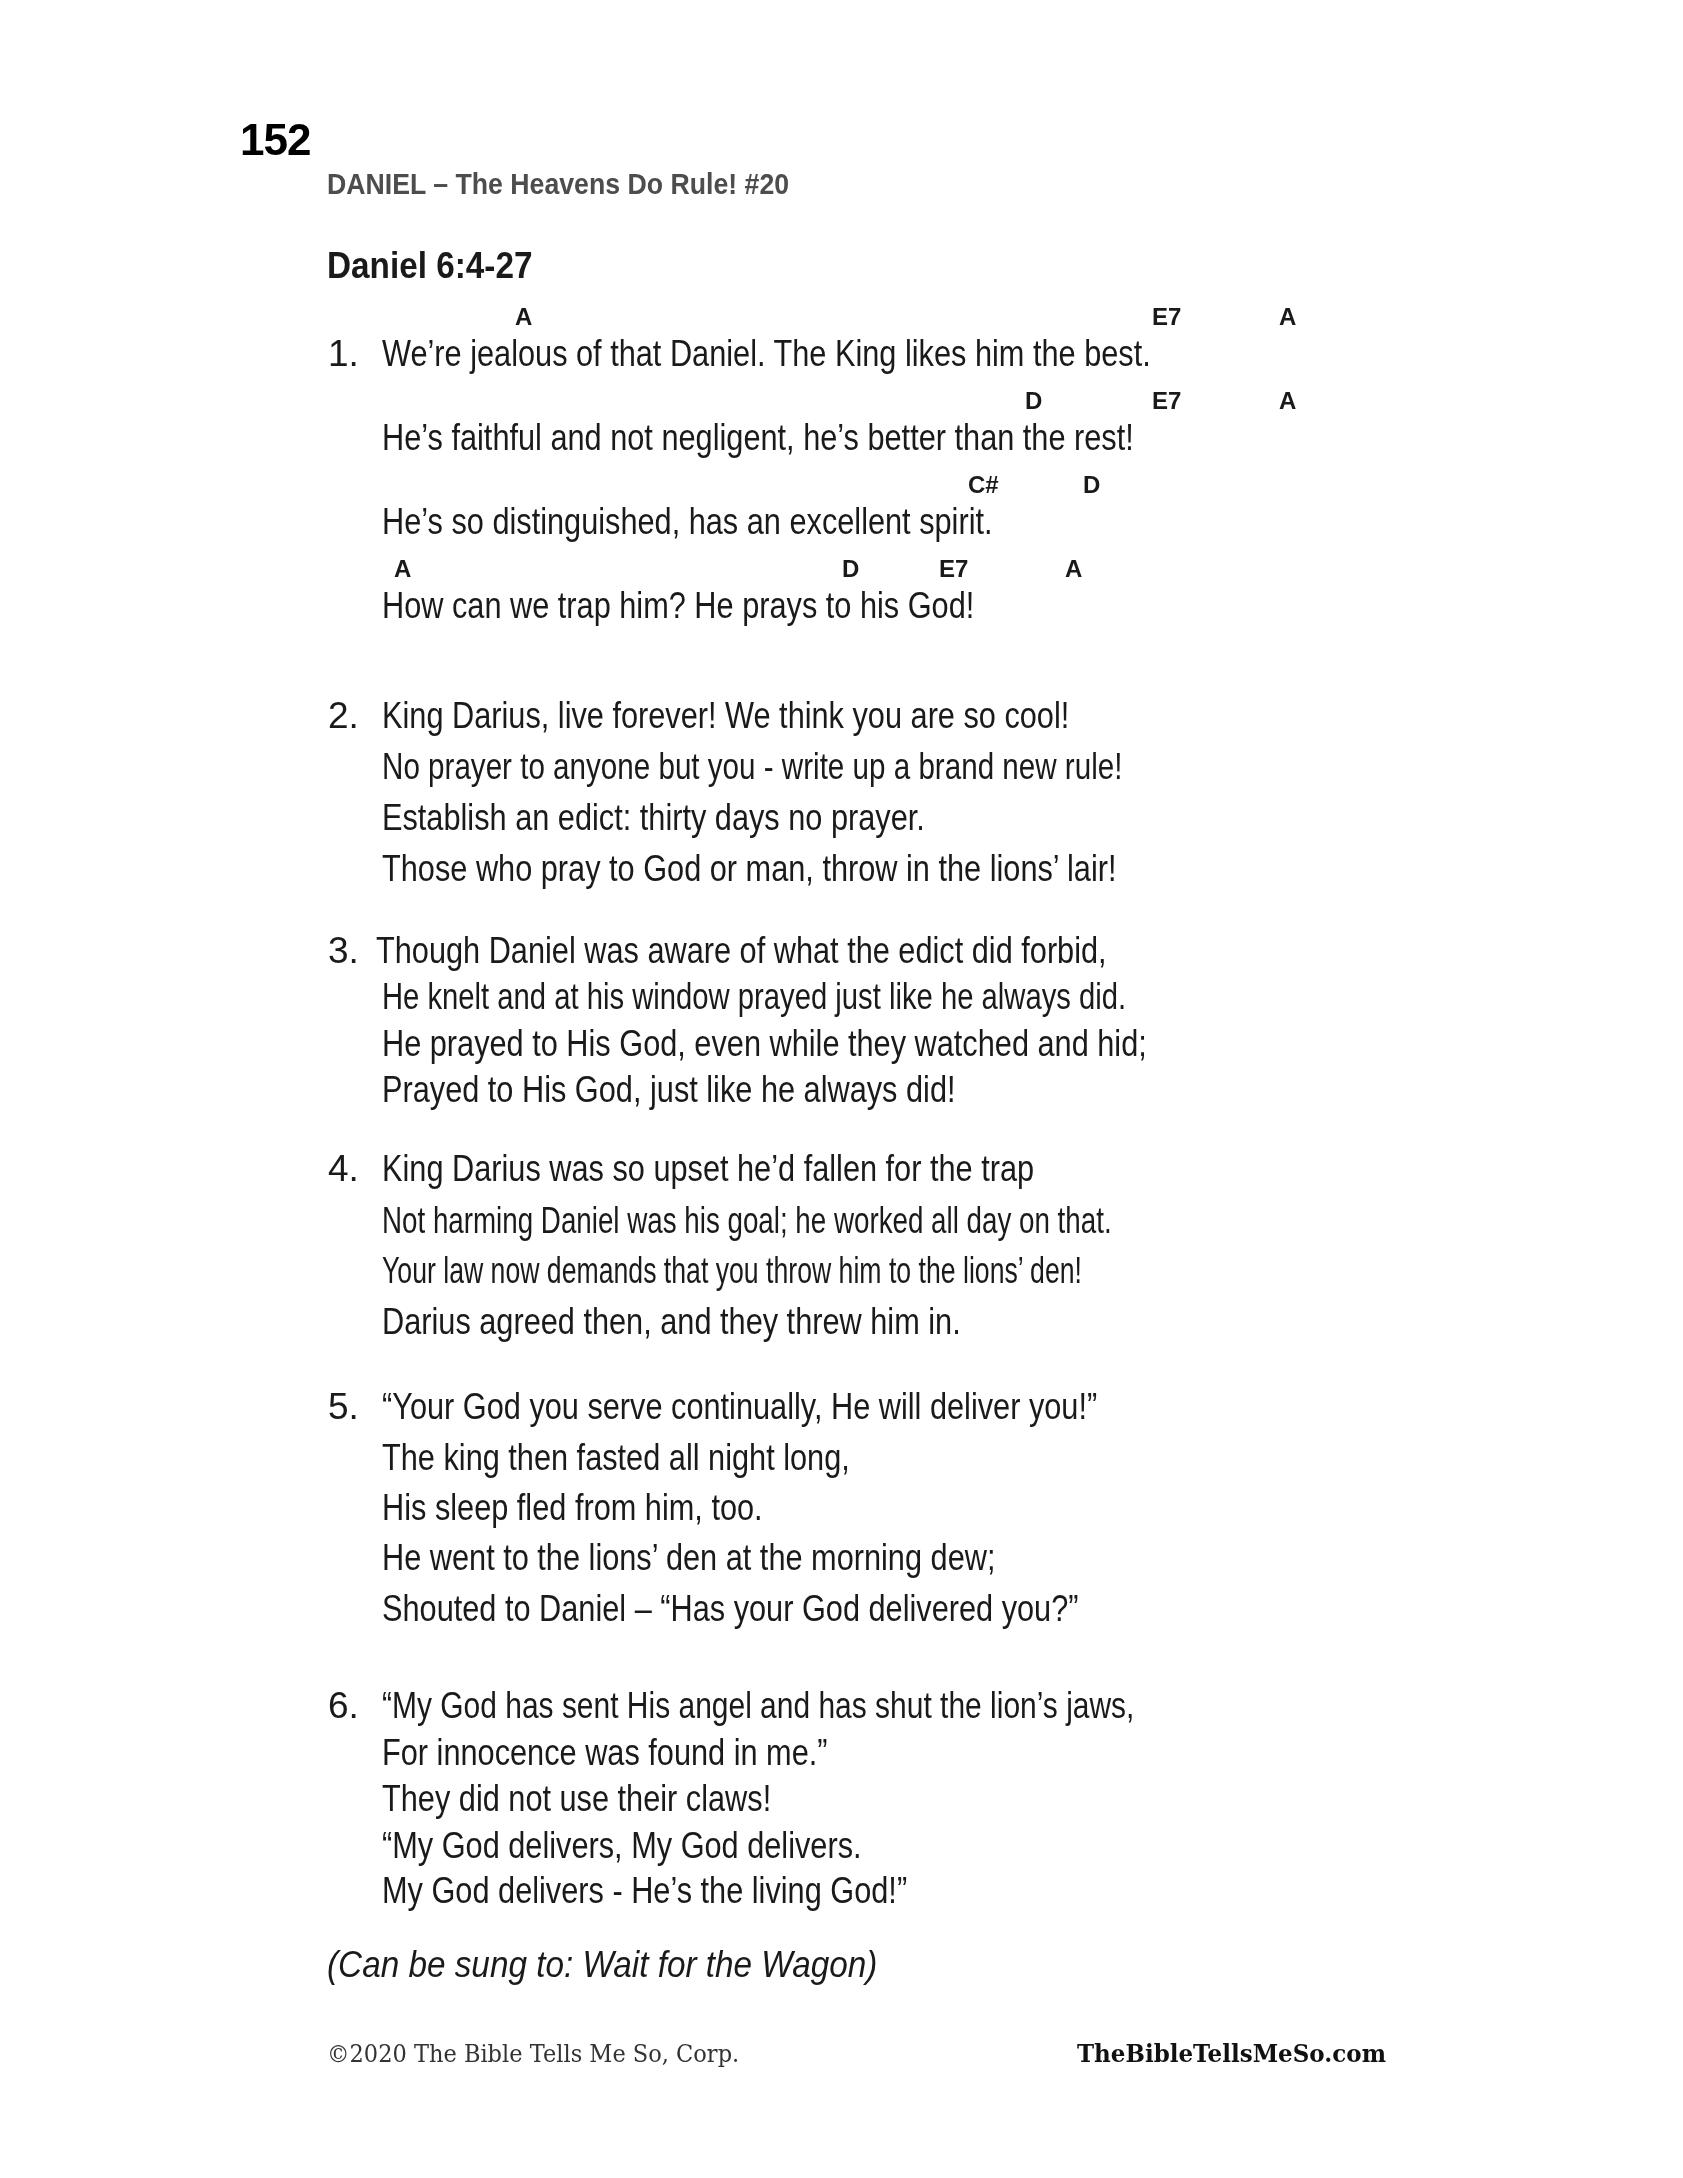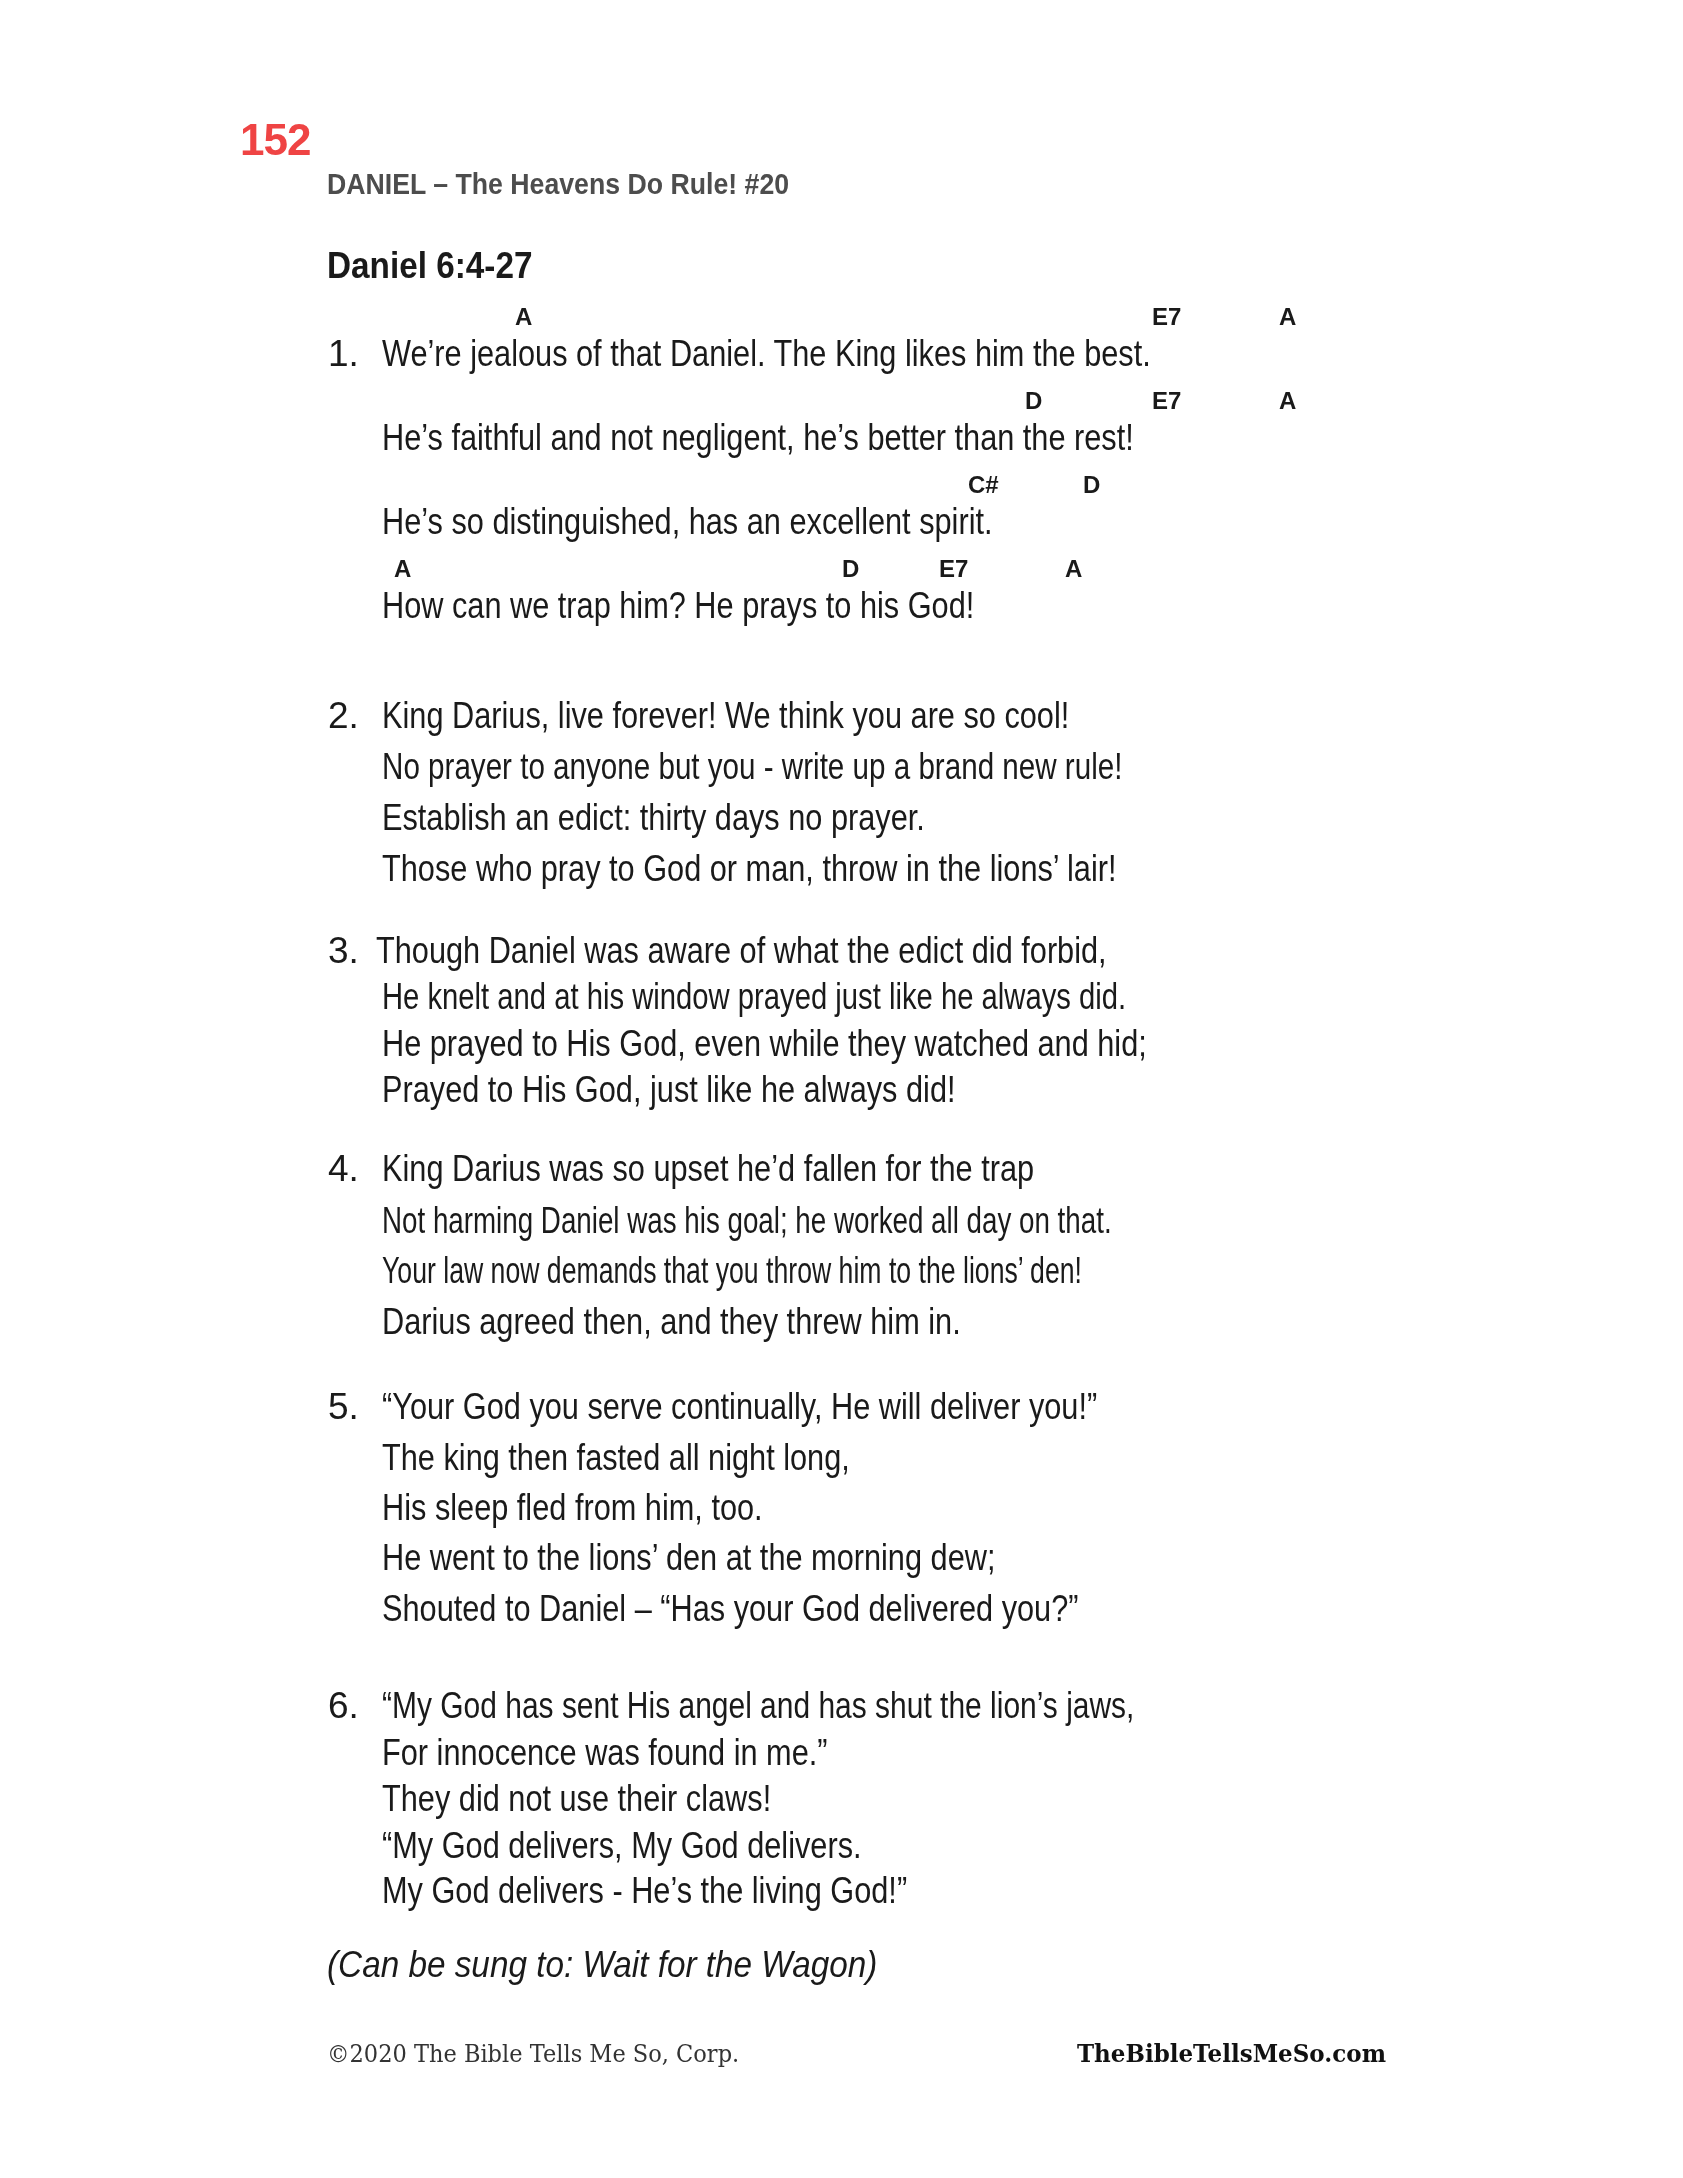--- a/index.html
+++ b/index.html
@@ -1,19 +1,19 @@
 <!DOCTYPE html>
 <html><head>
 <meta charset="utf-8">
 <style>
   html, body { margin: 0; padding: 0; background: #ffffff; }
   body { width: 1683px; height: 2178px; position: relative; overflow: hidden; color: #1a1a1a; }
   .page { position: absolute; left: 0; top: 0; width: 1683px; height: 2178px; background: #ffffff; }
   .abs { position: absolute; white-space: nowrap; }
-  .page-num { font-family: "Liberation Sans", sans-serif; font-weight: bold; font-size: 44px; color: #ef4444; letter-spacing: -1px; }
+  .page-num { font-family: "Liberation Sans", sans-serif; font-weight: bold; font-size: 44px; color: #000000; letter-spacing: -1px; }
   .subtitle { font-family: "Liberation Sans", sans-serif; font-weight: bold; font-size: 29px; color: #4d4d4d; transform: scaleX(0.92); transform-origin: left top; }
   .ref { font-family: "Liberation Sans", sans-serif; font-weight: bold; font-size: 37px; color: #1a1a1a; transform: scaleX(0.9); transform-origin: left top; }
   .lyric { font-family: "Liberation Sans", sans-serif; font-size: 37px; color: #1a1a1a; line-height: 1; transform-origin: left top; }
   .vnum { font-family: "Liberation Sans", sans-serif; font-size: 37px; color: #1a1a1a; line-height: 1; }
   .chord { font-family: "Liberation Sans", sans-serif; font-weight: bold; font-size: 24px; color: #1a1a1a; line-height: 1; }
   .tune { font-family: "Liberation Sans", sans-serif; font-style: italic; font-size: 37px; color: #1a1a1a; line-height: 1; transform: scaleX(0.9); transform-origin: left top; }
   .copyright { font-family: "DejaVu Serif", serif; font-size: 25px; color: #333; transform: scaleX(0.9); transform-origin: left top; }
   .site { font-family: "DejaVu Serif", serif; font-weight: bold; font-size: 25px; color: #111; transform: scaleX(0.92); transform-origin: left top; }
 </style>
 </head>

